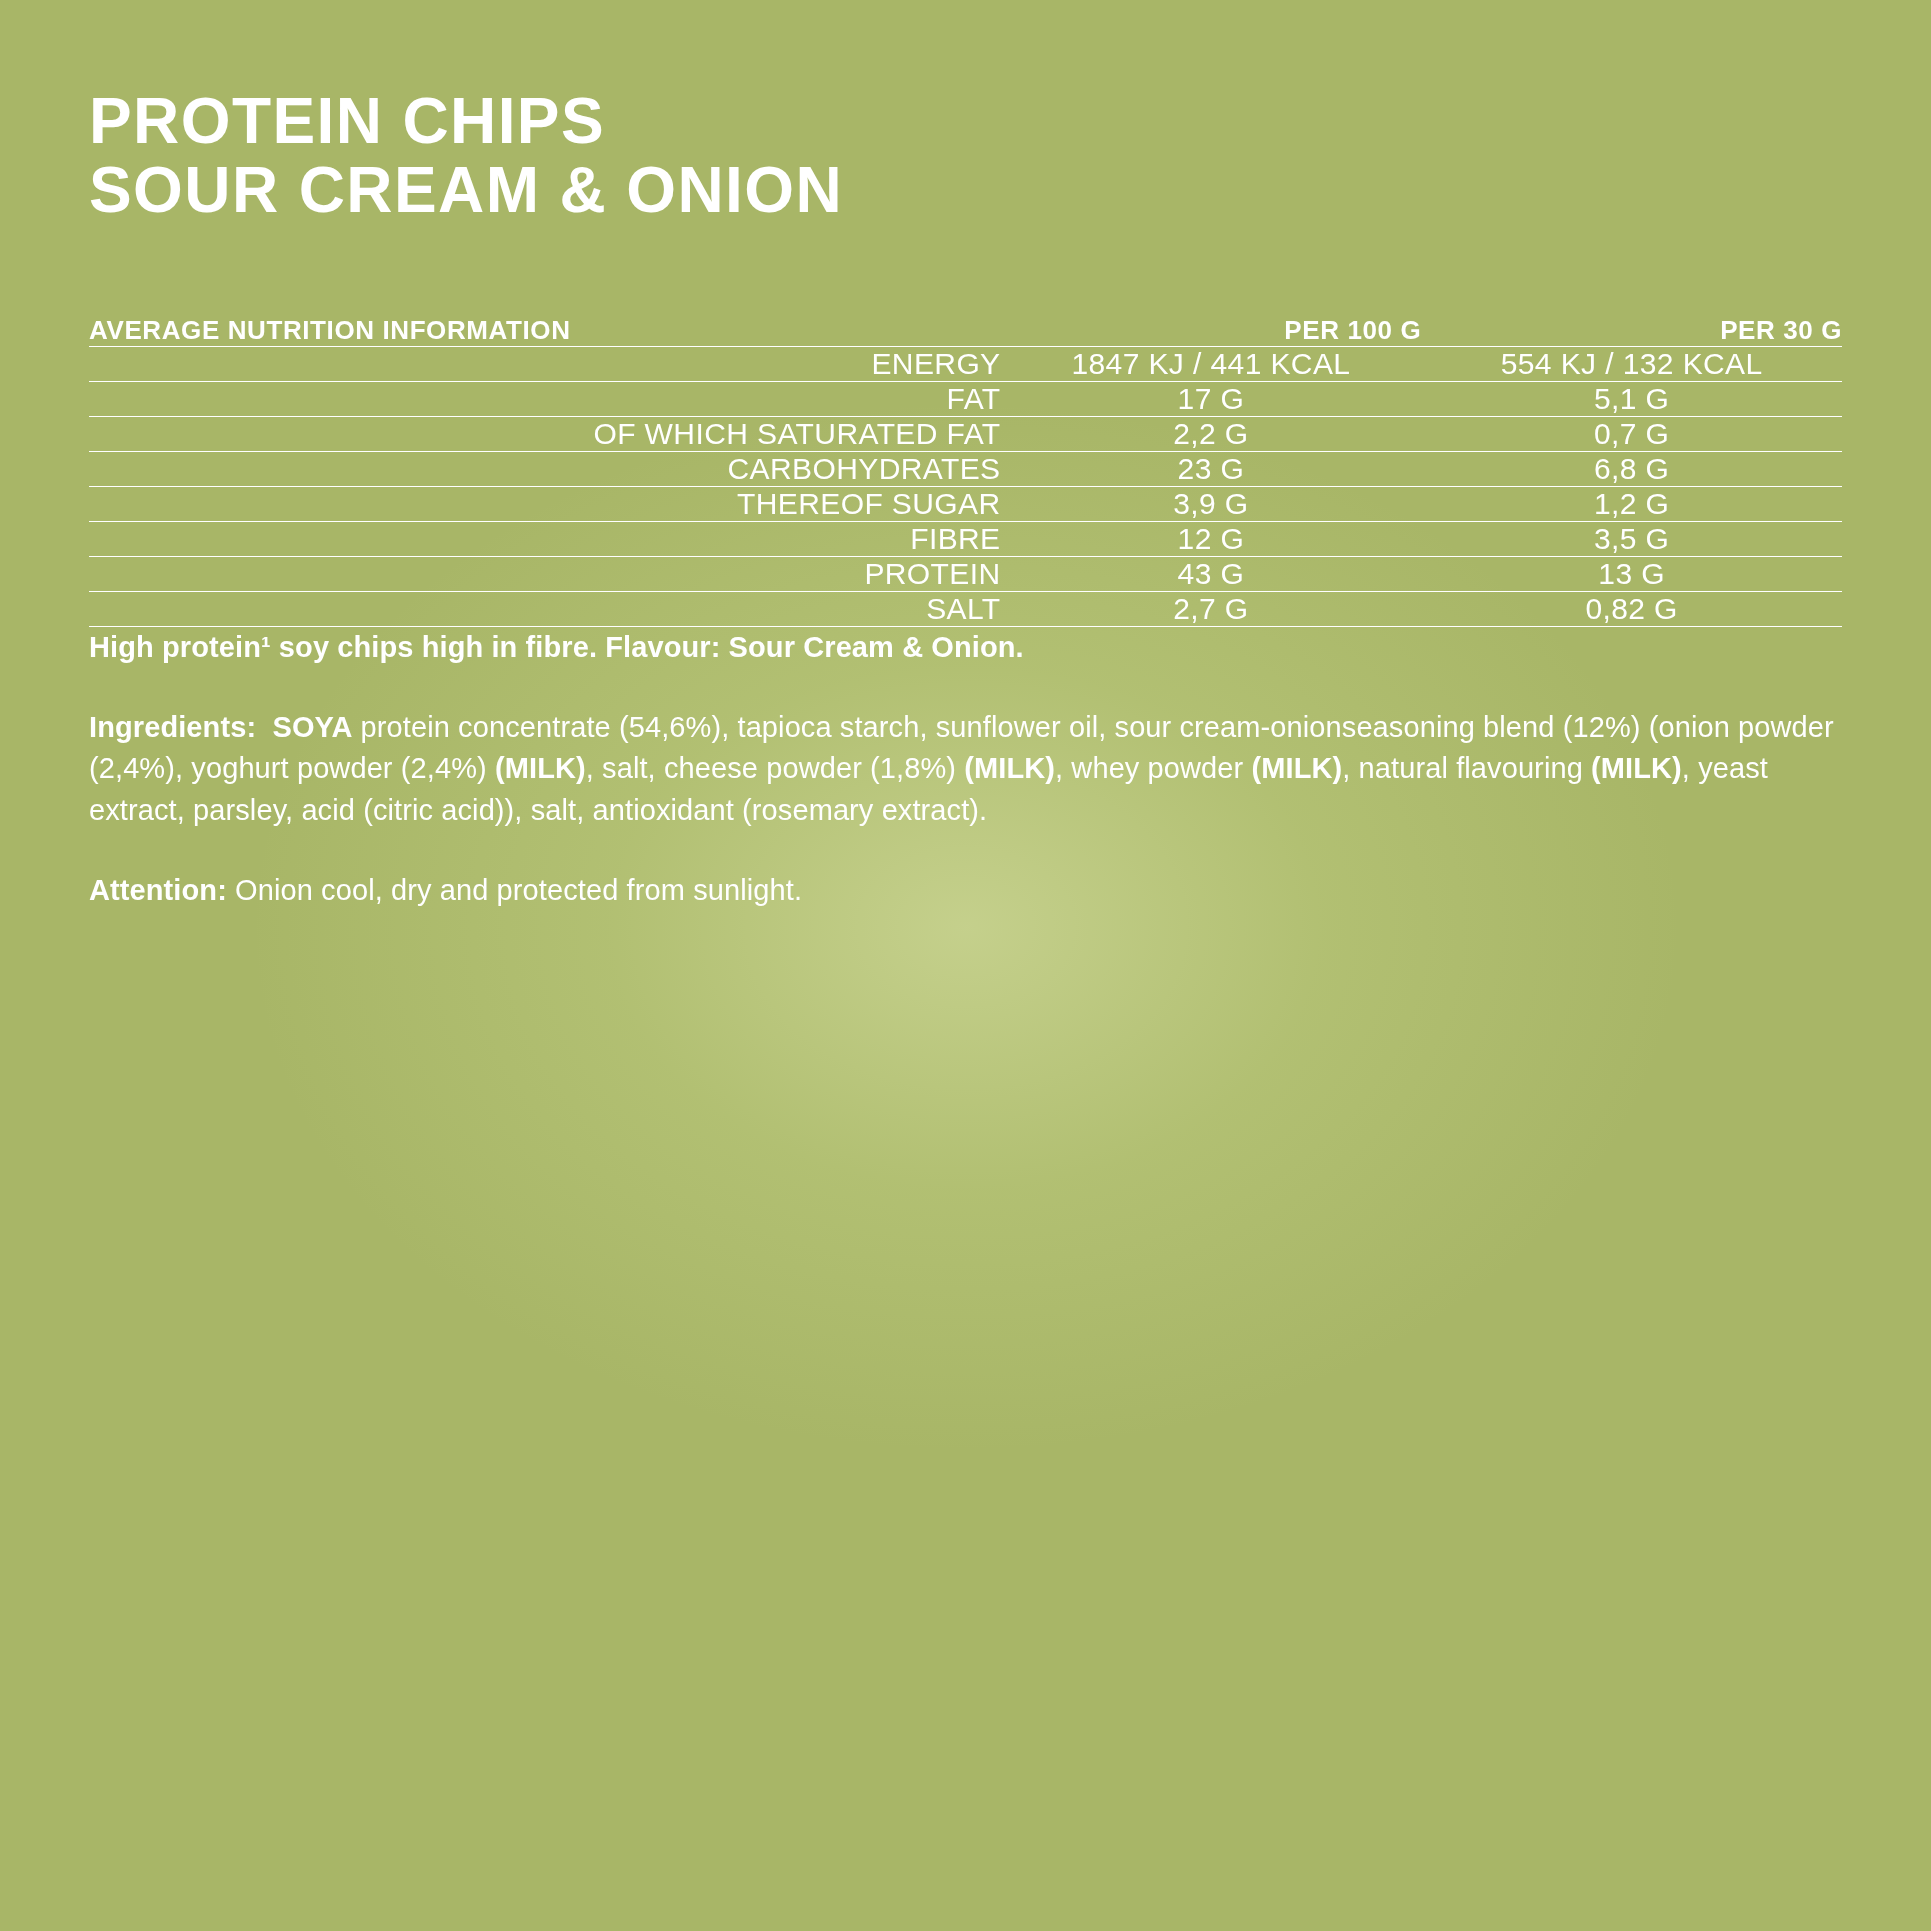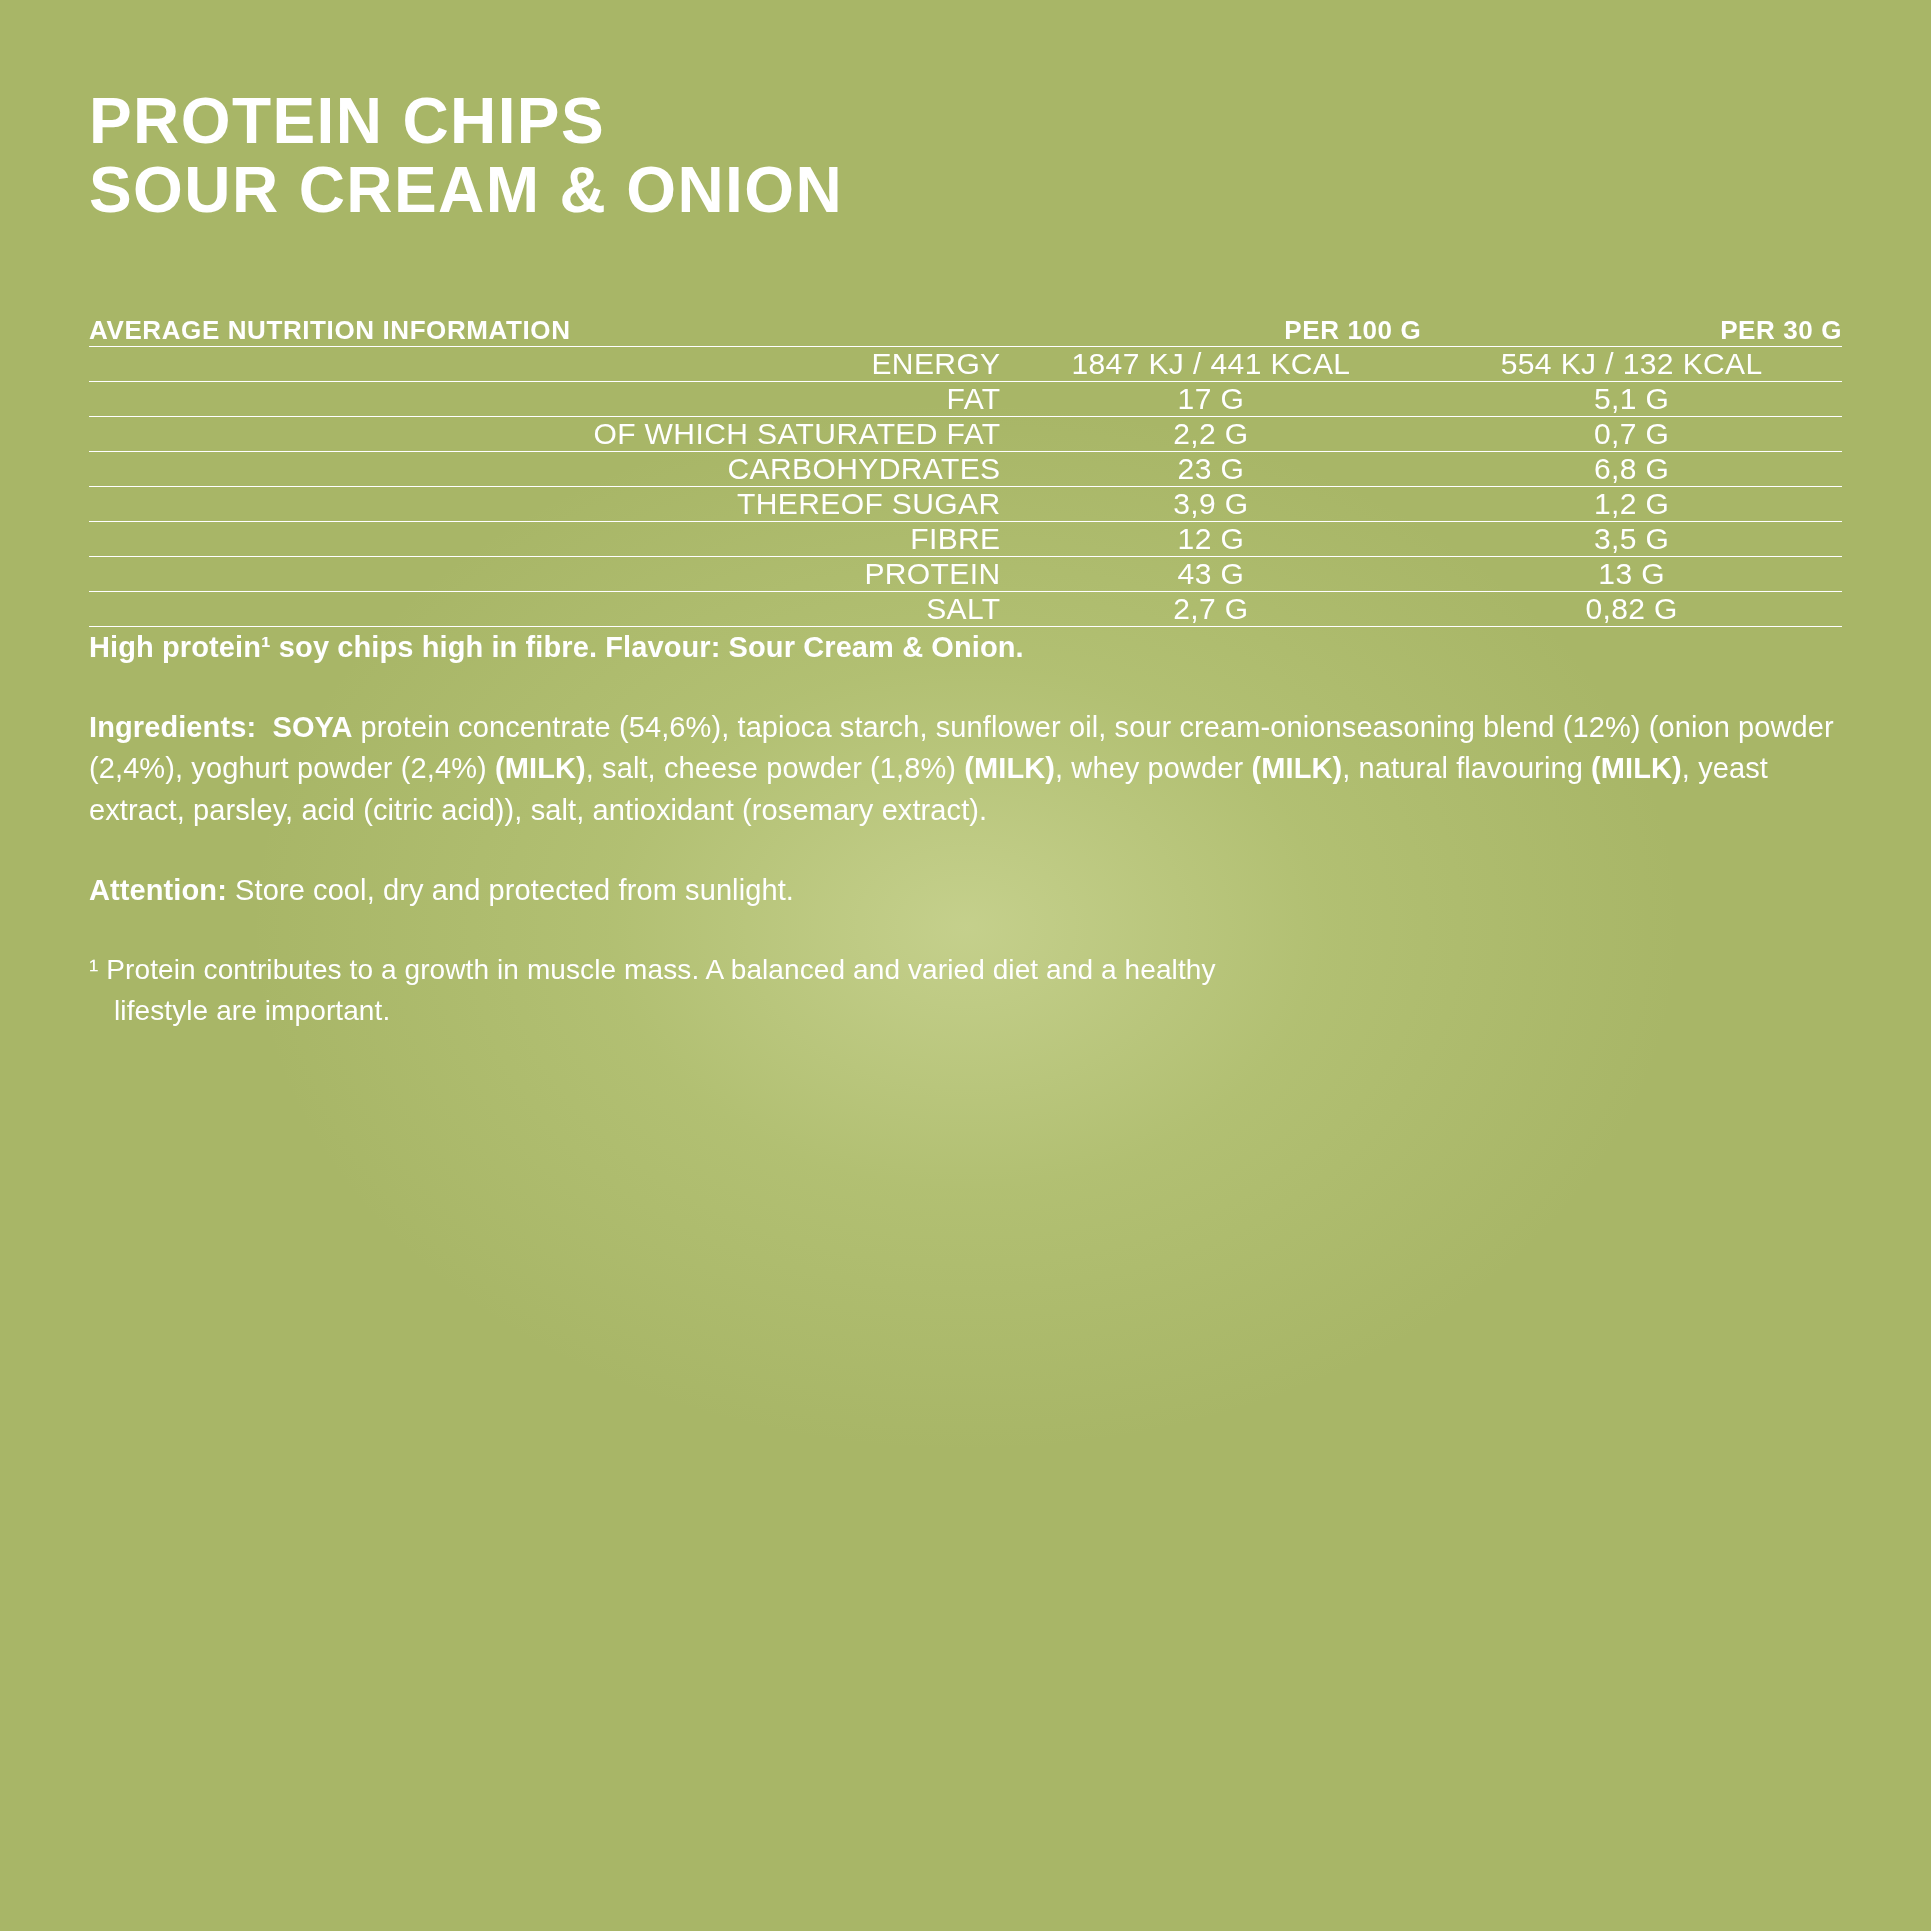--- a/index.html
+++ b/index.html
@@ -162,23 +162,19 @@
 
     <p>
       <b>High protein¹ soy chips high in fibre. Flavour: Sour Cream &amp; Onion.</b>
     </p>
 
     <p>
       <b>Ingredients:</b><span>&nbsp; </span><b>SOYA</b><span> protein concentrate (54,6%), tapioca starch, sunflower oil, sour cream-onionseasoning blend (12%) (onion powder (2,4%), yoghurt powder (2,4%) </span><b>(MILK)</b><span>, salt, cheese powder (1,8%) </span><b>(MILK)</b><span>, whey powder </span><b>(MILK)</b><span>, natural flavouring </span><b>(MILK)</b><span>, yeast extract, parsley, acid (citric acid)), salt, antioxidant (rosemary extract).</span>
     </p>
 
     <p>
-      <b>Attention:</b><span> Store cool, dry and protected from sunlight.</span>
+      <b>Attention:</b><span> Onion cool, dry and protected from sunlight.</span>
     </p>
 
-    <p class="footnote">
-      <span>¹ Protein contributes to a growth in muscle mass. A balanced and varied diet and a healthy</span>
-      <span class="indent2">lifestyle are important.</span>
-    </p>
 
   </div>
 </div>
 
 
 </body></html>

